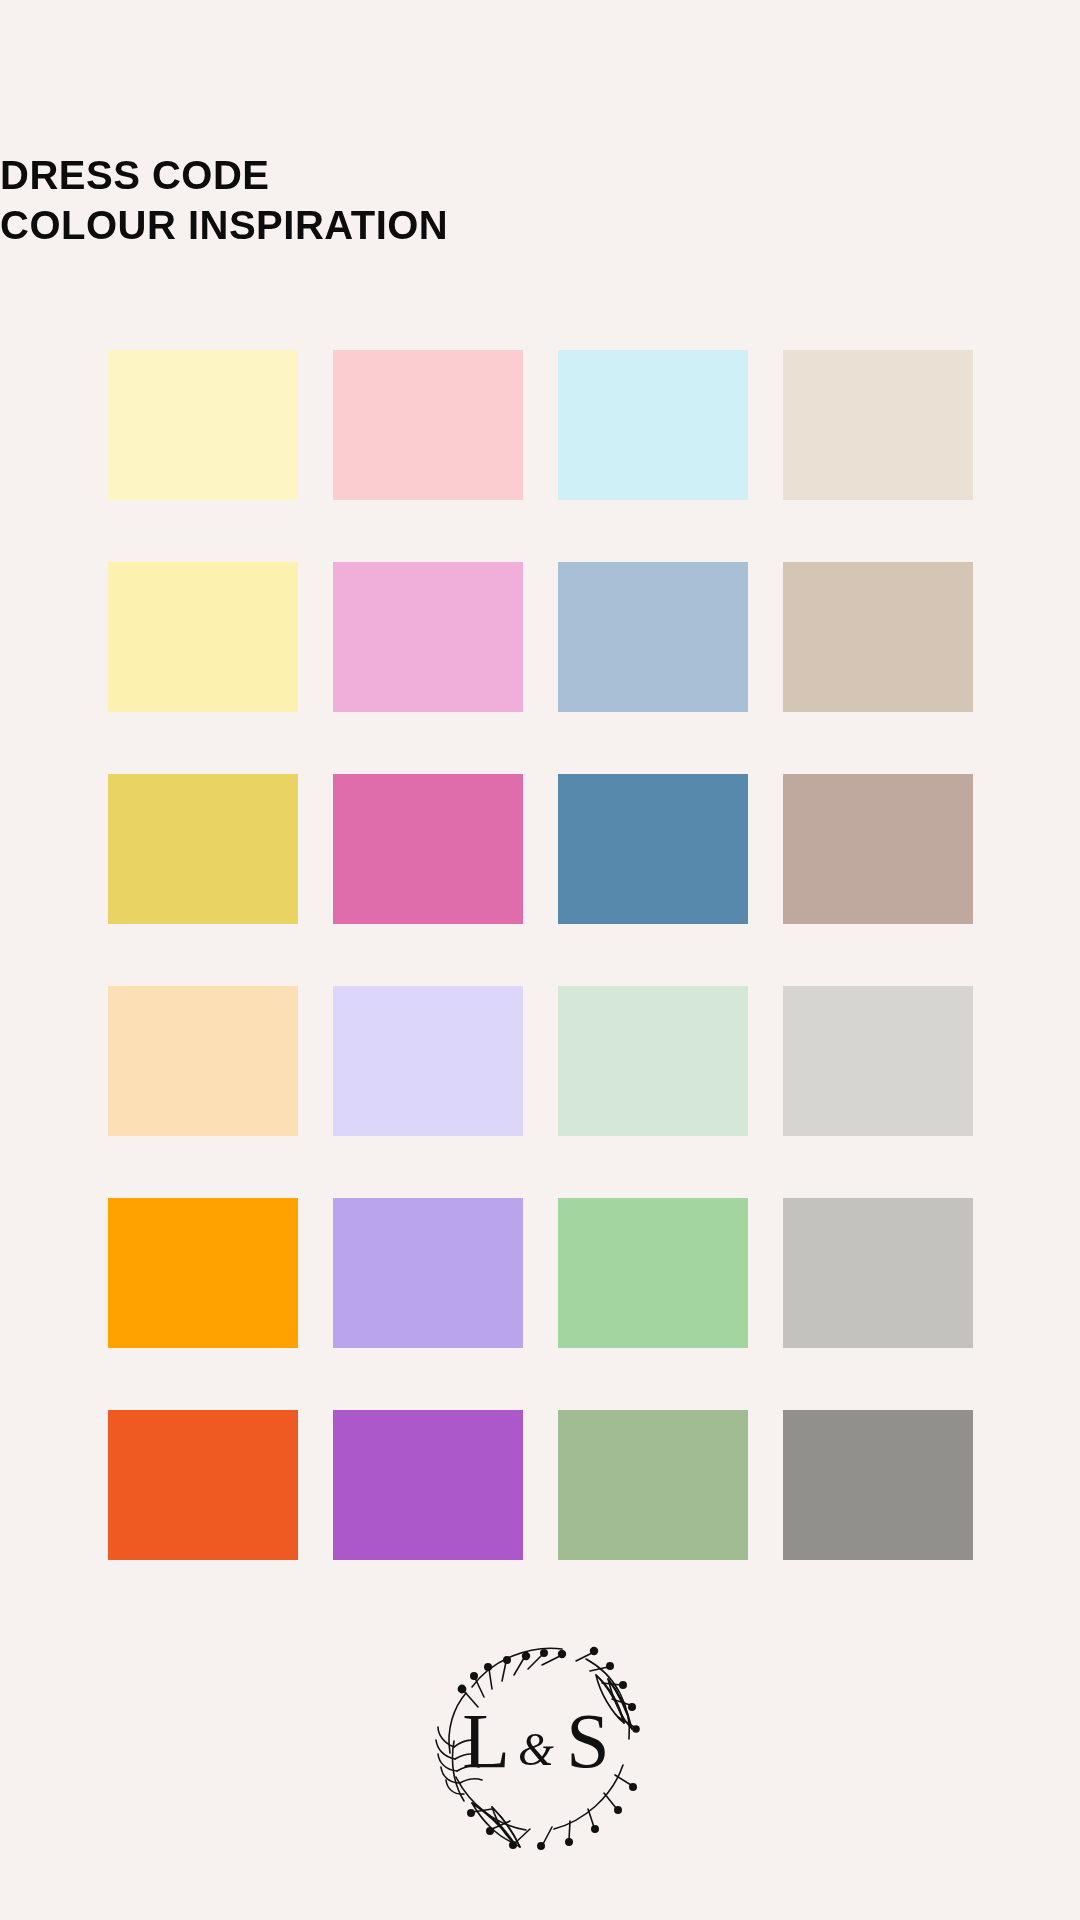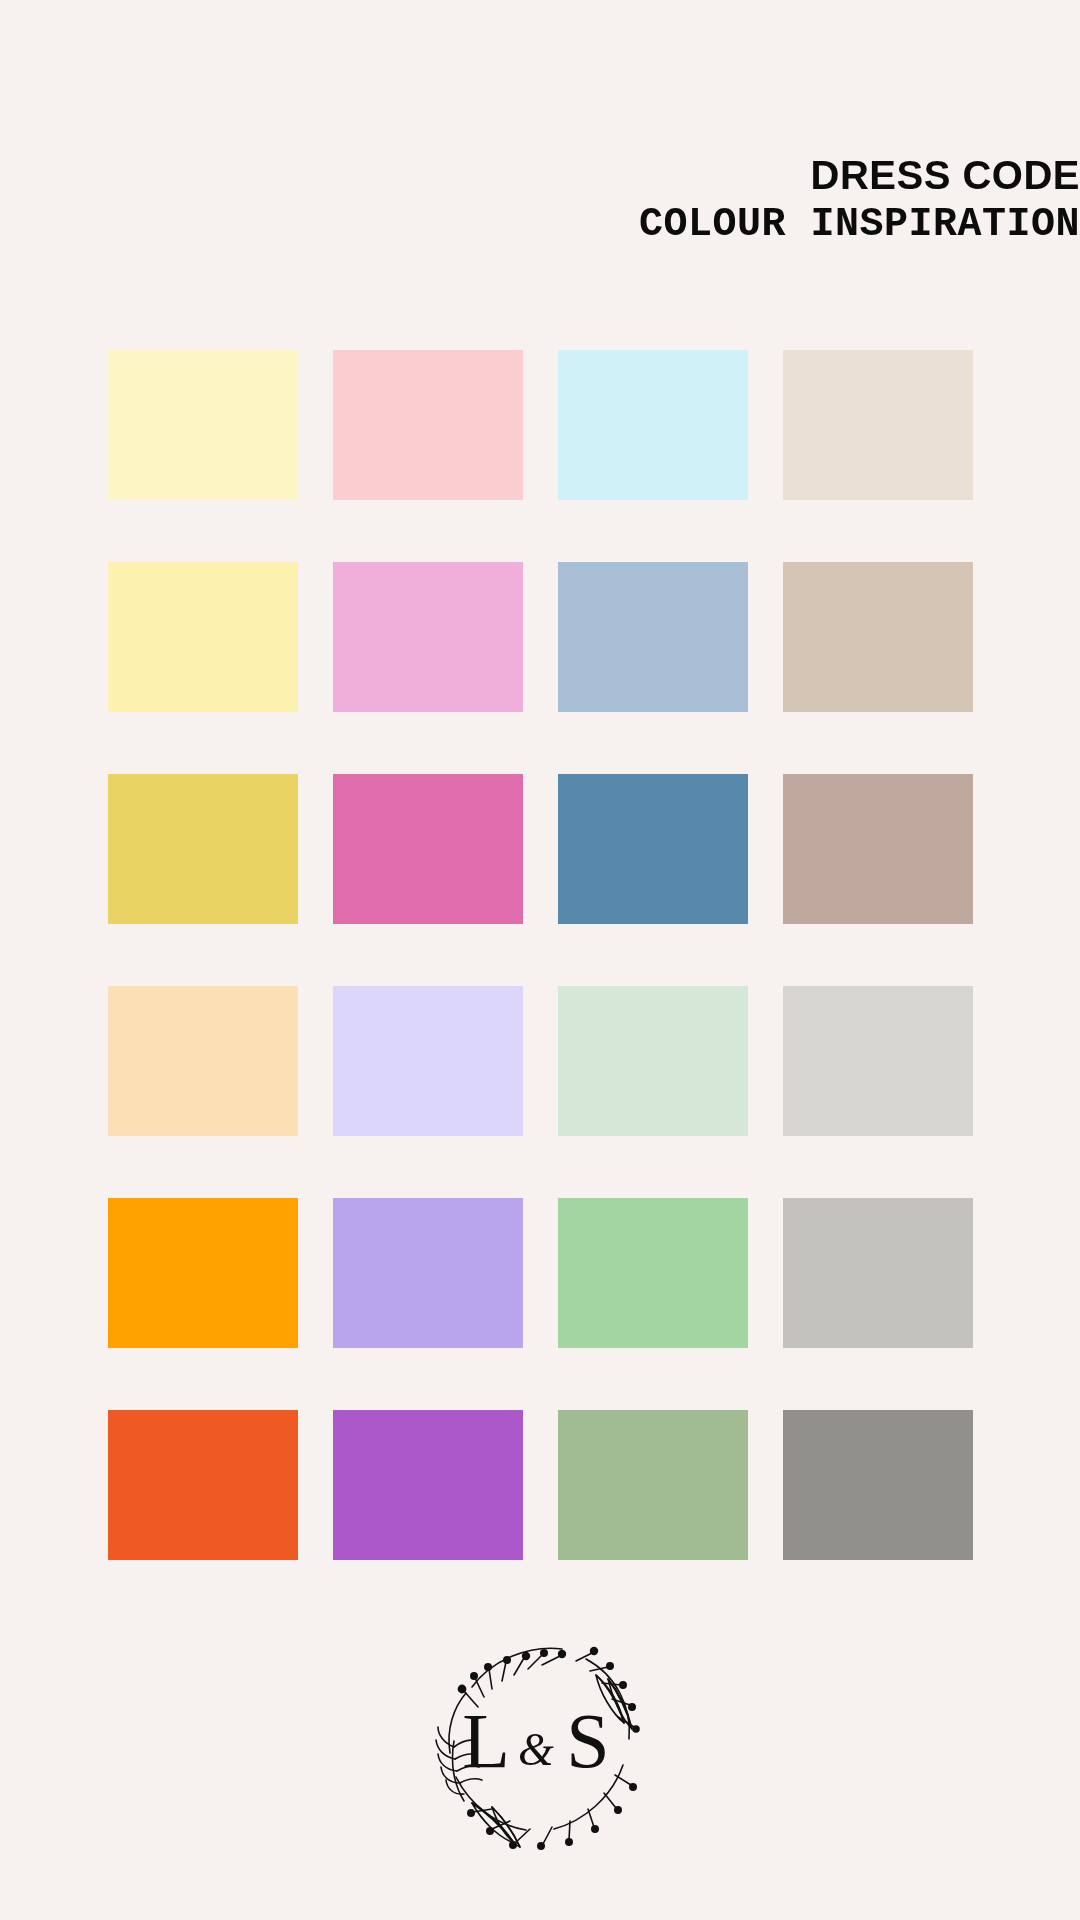--- a/index.html
+++ b/index.html
@@ -22,21 +22,21 @@
     background: #f7f2ef;
     box-sizing: border-box;
   }
 
   
   .title-block {
     position: absolute;
     top: 150px;
     left: 0;
     width: 1080px;
-    text-align: right;
+    text-align: left;
   }
   .title-line {
     font-family: "Liberation Sans", sans-serif;
     font-weight: bold;
     font-size: 40px;
     letter-spacing: 0.5px;
     color: #0c0c0c;
     line-height: 50px;
     margin: 0;
     white-space: nowrap;
@@ -84,21 +84,21 @@
     fill: #111111;
   }
 </style>
 </head>
 <body style="background: rgb(247, 242, 239);">
 
 <div class="page" style="background: rgb(247, 242, 239);">
 
   <div class="title-block">
     <div class="title-line" style="color: rgb(12, 12, 12);">DRESS CODE</div>
-    <div class="title-line" style="color: rgb(12, 12, 12); font-family: Liberation Mono, monospace;">COLOUR INSPIRATION</div>
+    <div class="title-line" style="color: rgb(12, 12, 12);">COLOUR INSPIRATION</div>
   </div>
 
   <div class="swatch-grid">
 
     <div class="swatch" style="background-color: rgb(253, 246, 196);"></div>
     <div class="swatch" style="background-color: rgb(251, 205, 209);"></div>
     <div class="swatch" style="background-color: rgb(208, 240, 247);"></div>
     <div class="swatch" style="background-color: rgb(235, 224, 212);"></div>
 
     <div class="swatch" style="background-color: rgb(252, 241, 174);"></div>

